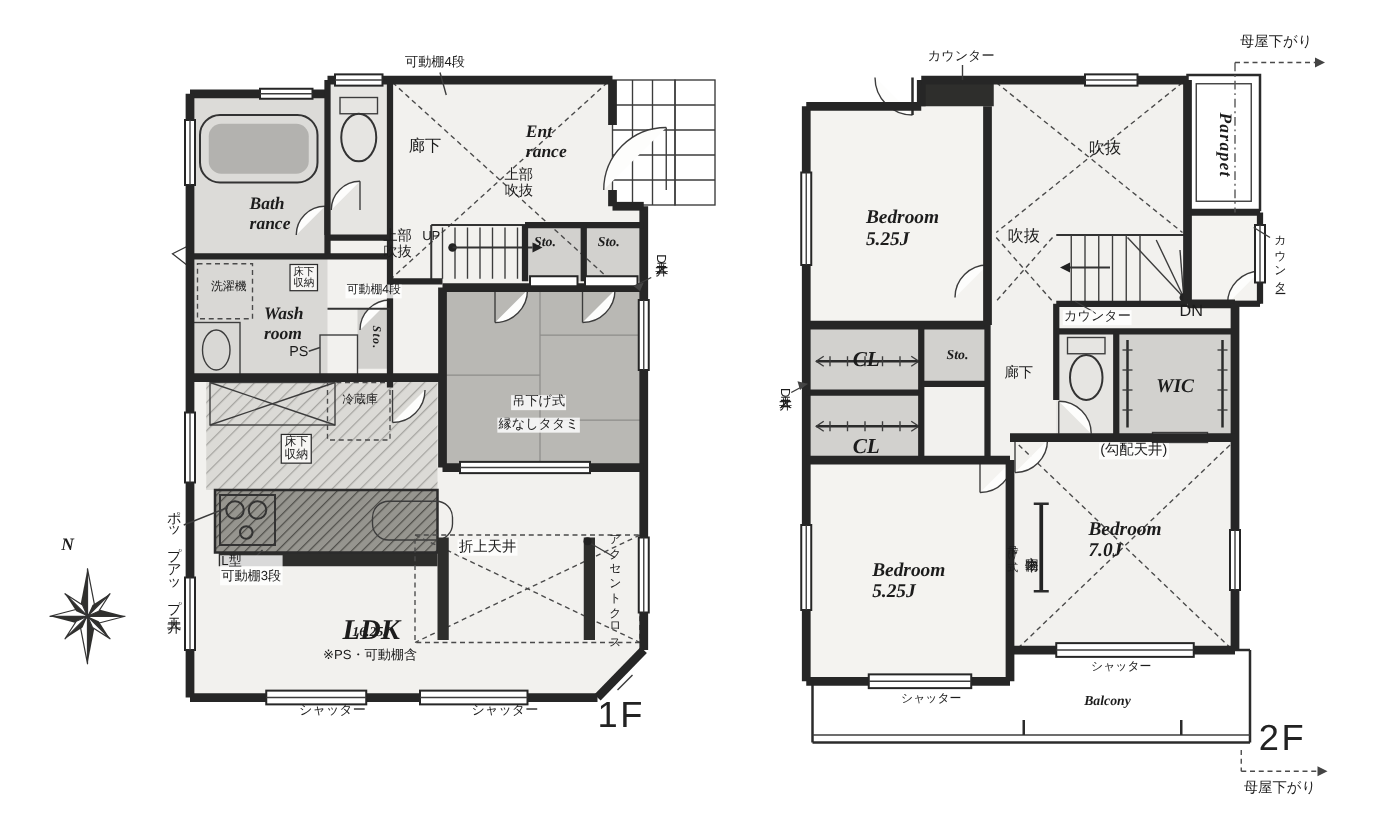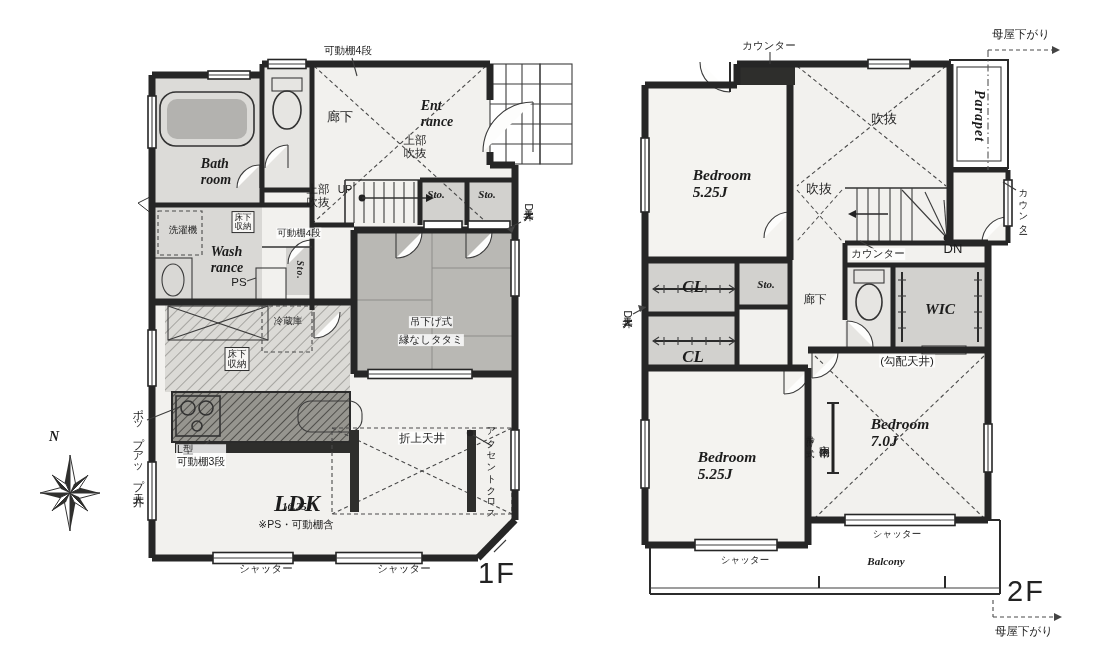--- a/index.html
+++ b/index.html
@@ -388,44 +388,44 @@
 <span class="lbl s10" style="left:348px;top:51px">可動棚4段</span>
 <span class="lbl s12" style="left:340px;top:117px">廊下</span>
 <span class="lbl ser r13" style="left:437px;top:114px">Ent
 rance</span>
 <span class="lbl s11" style="left:415px;top:147px">上部
 吹抜</span>
 <span class="lbl s11" style="left:318px;top:196px">上部
 吹抜</span>
 <span class="lbl s10" style="left:345px;top:190px">UP</span>
 <span class="lbl ser r13" style="left:216px;top:172px">Bath
-room</span>
+rance</span>
 <span class="lbl s9" style="left:183px;top:230px">洗濯機</span>
 <span class="lbl s8 boxed" style="left:243px;top:222px">床下
 収納</span>
 <span class="lbl ser r13" style="left:227px;top:260px">Wash
-rance</span>
+room</span>
 <span class="lbl s11" style="left:239px;top:282px">PS</span>
 <span class="lbl s9 bgw" style="left:299px;top:233px">可動棚4段</span>
 <span class="lbl v ser s9" style="left:300px;top:270px">Sto.</span>
 <span class="lbl ser r11" style="left:436px;top:194px">Sto.</span>
 <span class="lbl ser r11" style="left:487px;top:194px">Sto.</span>
 <span class="lbl v s10" style="left:528px;top:211px">天井DN</span>
 <span class="lbl s10 bgw" style="left:431px;top:322px">吊下げ式</span>
 <span class="lbl s10 bgw" style="left:431px;top:340px">縁なしタタミ</span>
 <span class="lbl s9" style="left:288px;top:321px">冷蔵庫</span>
 <span class="lbl s9 boxed" style="left:237px;top:359px">床下
 収納</span>
 <span class="lbl v s11" style="left:138px;top:444px">ポップアップ天井</span>
 <span class="lbl s10 bgw" style="left:201px;top:456px">L型
 可動棚3段</span>
 <span class="lbl ser r22" style="left:297px;top:504px">LDK</span>
 <span class="lbl ser r17" style="left:297px;top:506px">16.25J</span>
 <span class="lbl s10" style="left:296px;top:525px">※PS・可動棚含</span>
-<span class="lbl s11 bgw" style="left:422px;top:438px">折上天井</span>
+<span class="lbl s11 bgw" style="left:390px;top:438px">折上天井</span>
 <span class="lbl v s9" style="left:491px;top:468px">アクセントクロス</span>
 <span class="lbl s10" style="left:266px;top:569px">シャッター</span>
 <span class="lbl s10" style="left:404px;top:569px">シャッター</span>
 <span class="lbl fl" style="left:497px;top:573px">1F</span>
 <span class="lbl ser r13" style="left:54px;top:437px">N</span>
 
 <span class="lbl s10" style="left:769px;top:46px">カウンター</span>
 <span class="lbl ser r15" style="left:722px;top:183px">Bedroom
 5.25J</span>
 <span class="lbl s12" style="left:884px;top:119px">吹抜</span>

